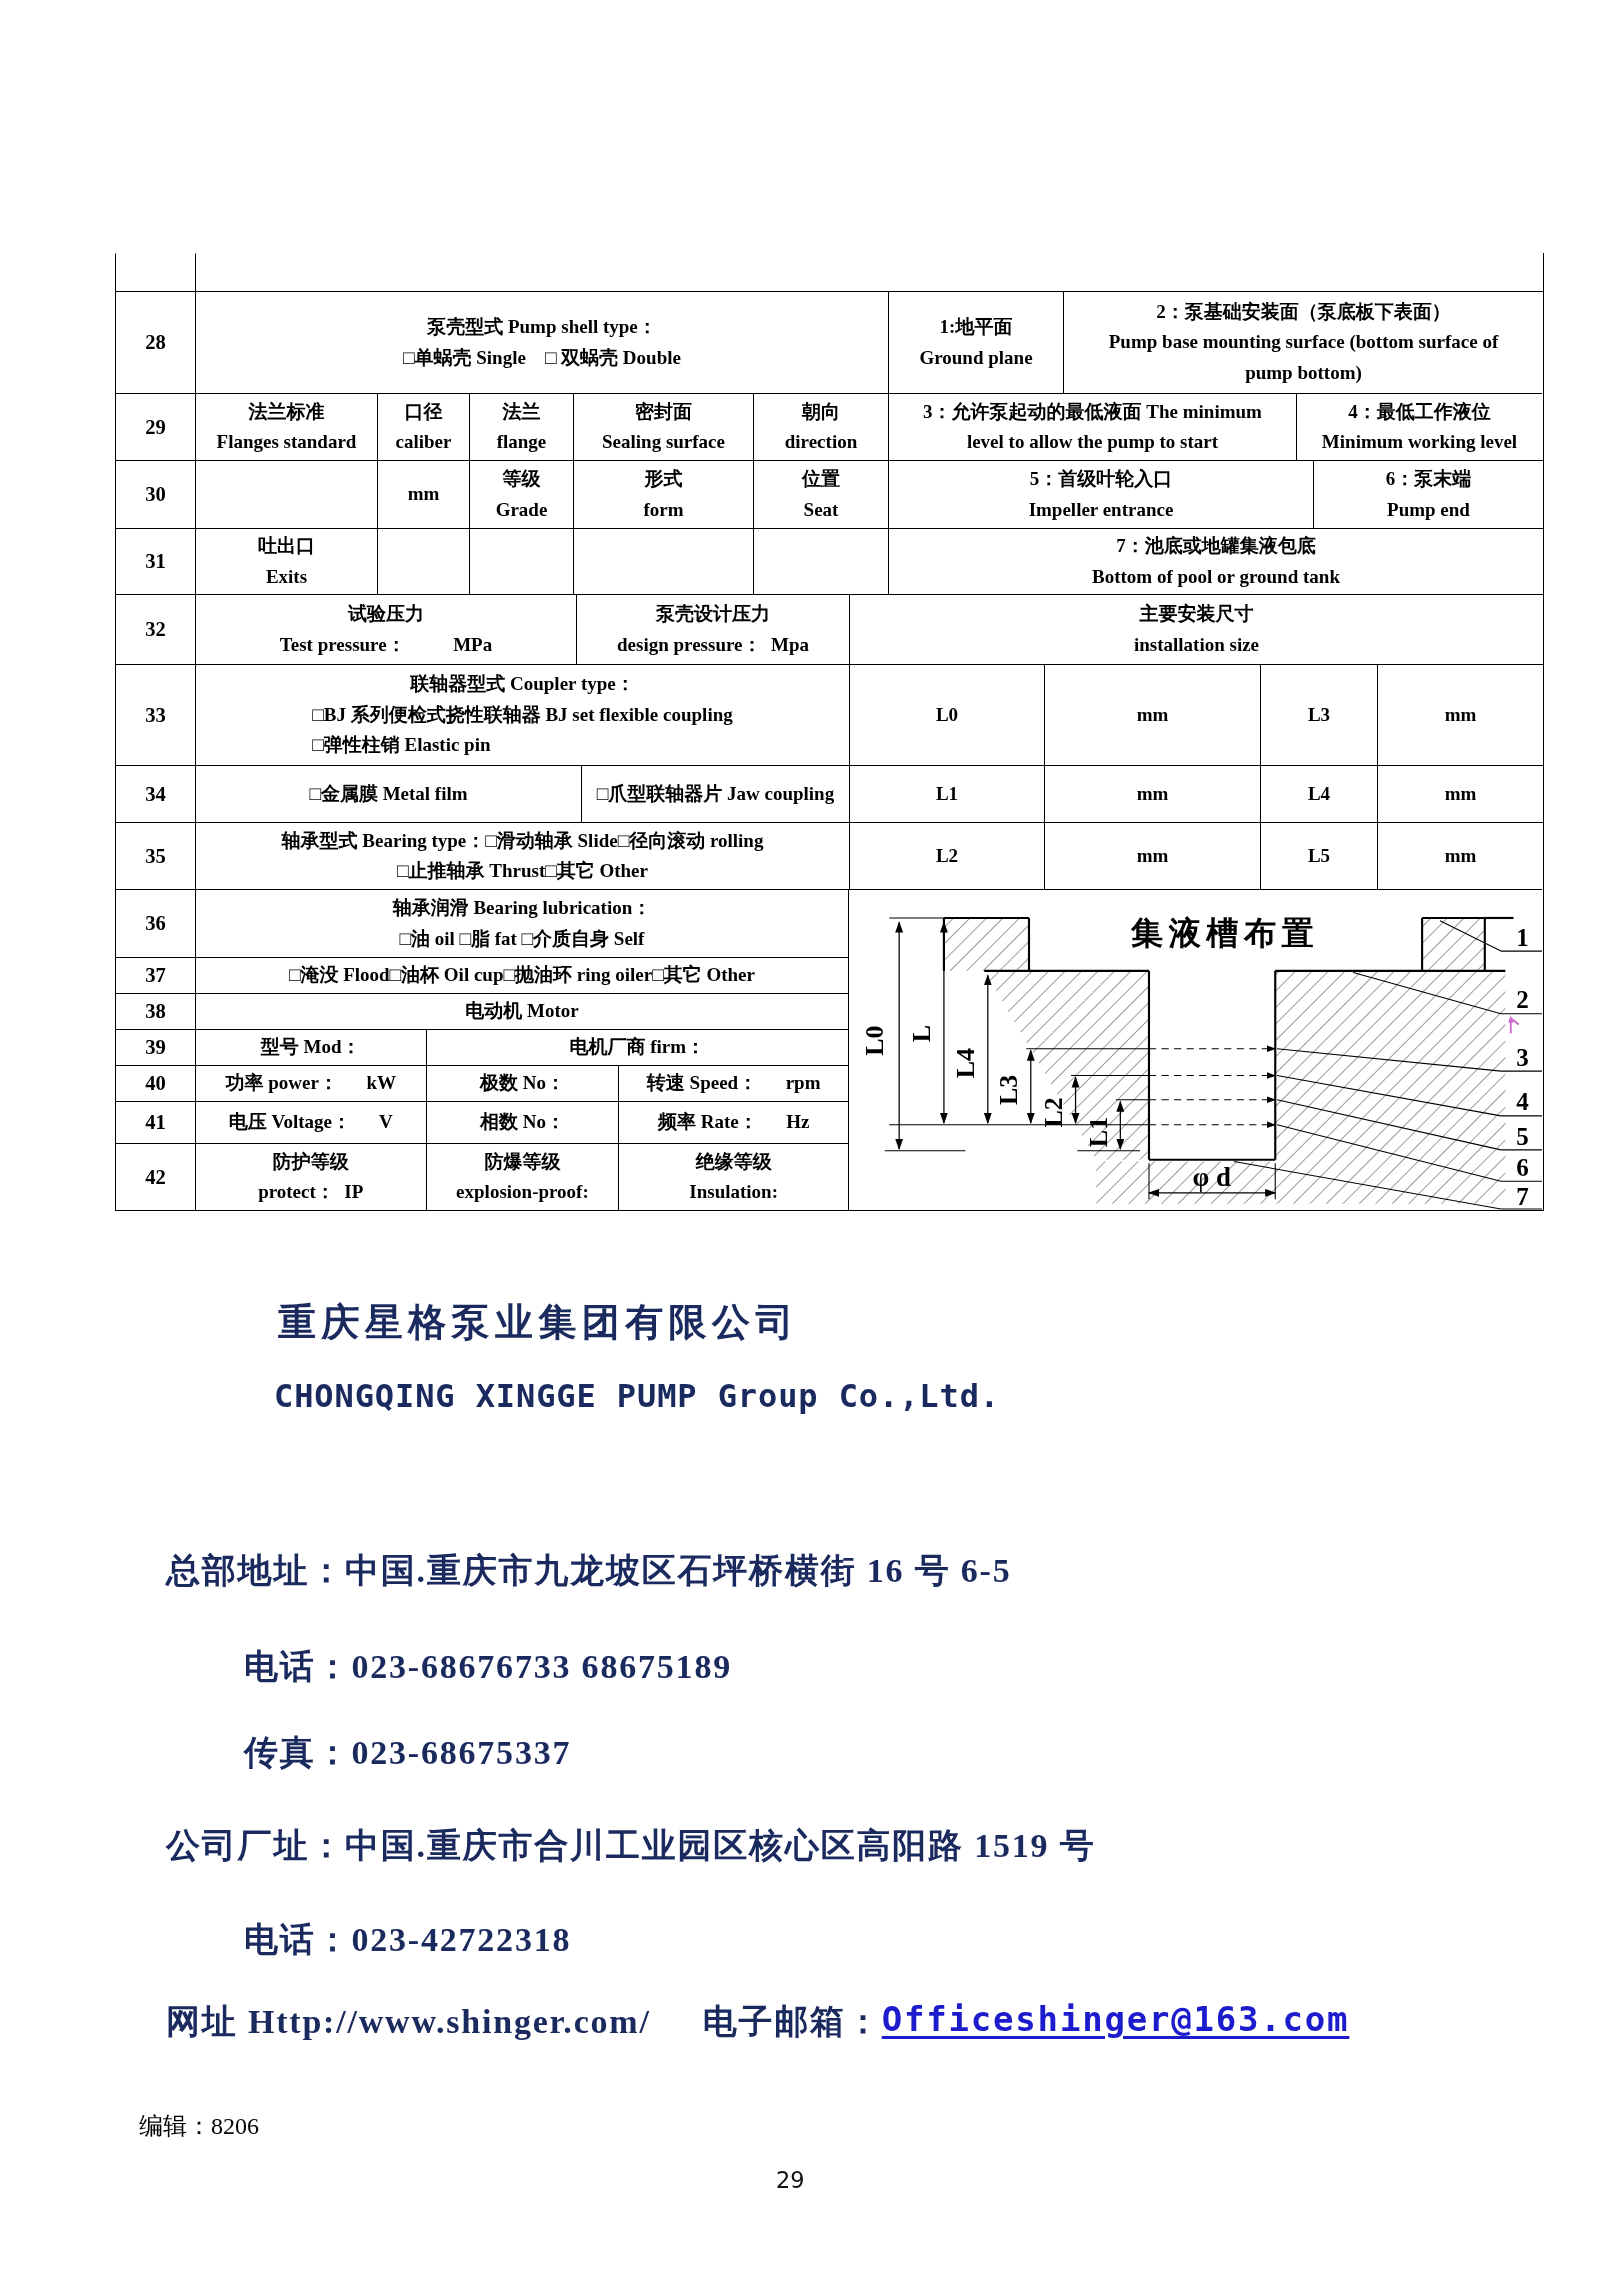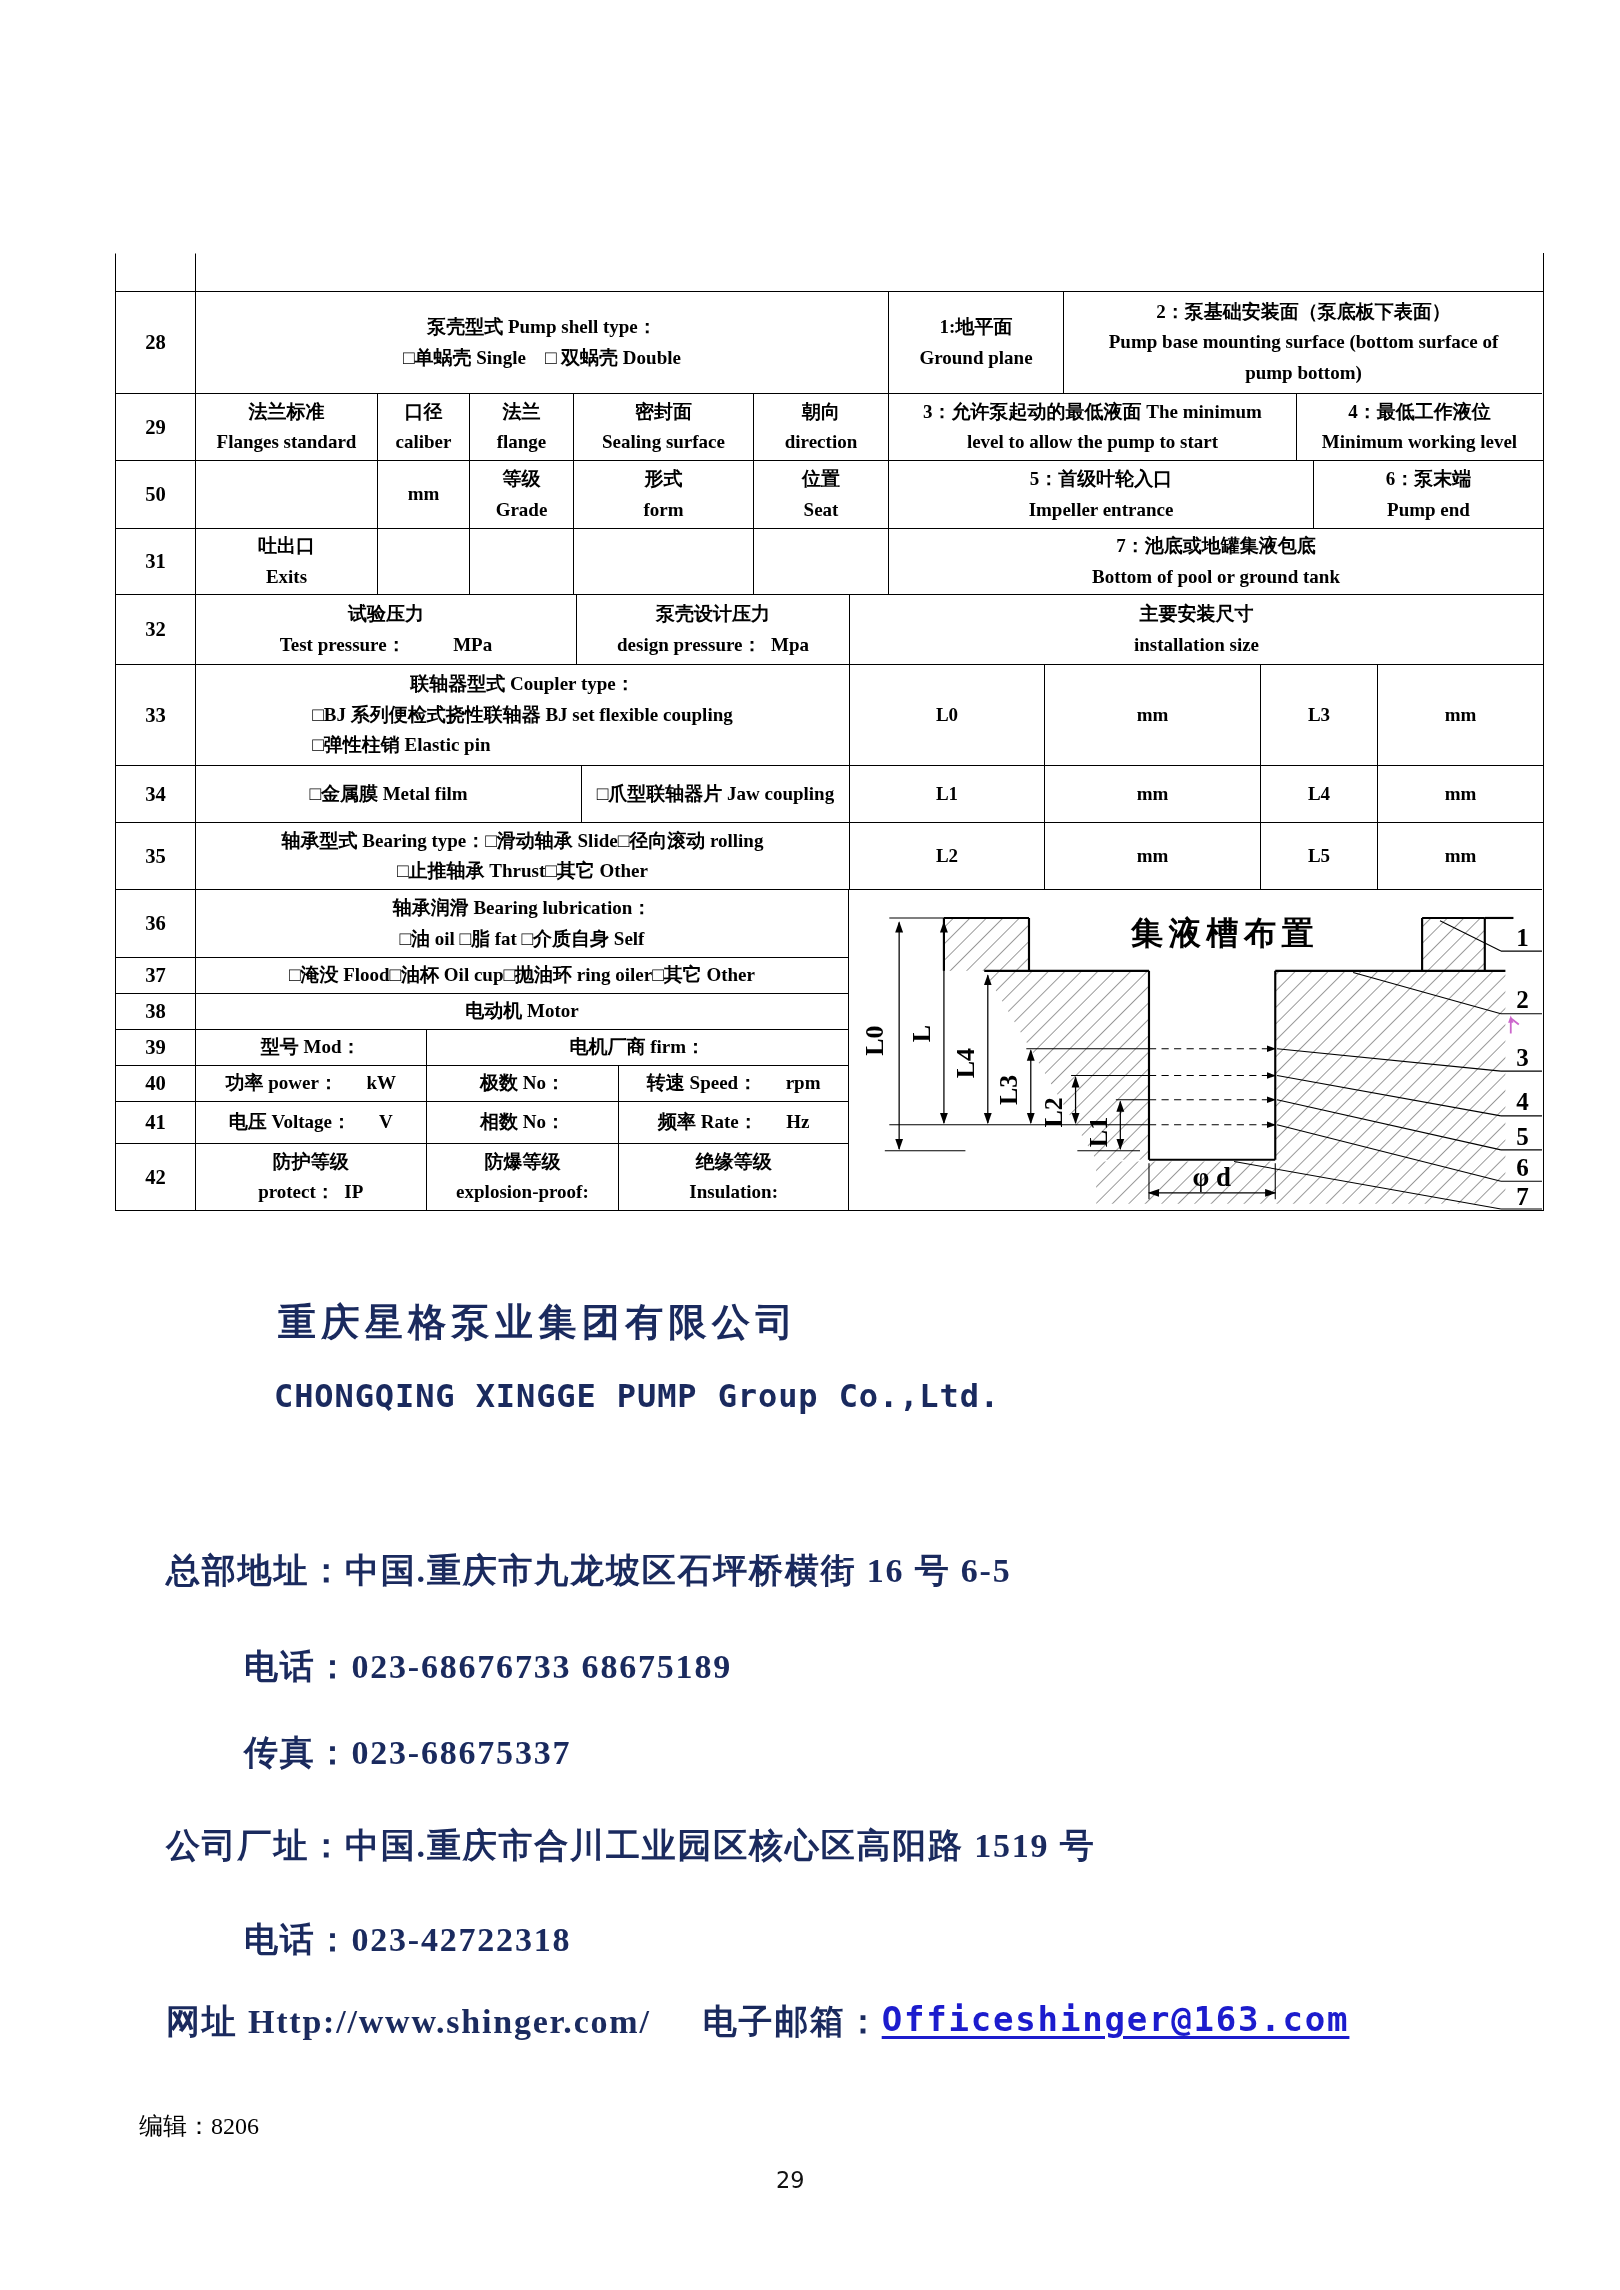--- a/index.html
+++ b/index.html
@@ -87,21 +87,21 @@
 Sealing surface</div>
       <div class="cell h75 w151">朝向
 direction</div>
       <div class="cell h75 w456">3：允许泵起动的最低液面 The minimum
 level to allow the pump to start</div>
       <div class="cell h75 w275">4：最低工作液位
 Minimum working level</div>
     </div>
 
     <div class="band">
-      <div class="cell num h76 w89">50</div>
+      <div class="cell num h76 w89">30</div>
       <div class="cell h76 w203"></div>
       <div class="cell h76 w103">mm</div>
       <div class="cell h76 w116">等级
 Grade</div>
       <div class="cell h76 w201">形式
 form</div>
       <div class="cell h76 w151">位置
 Seat</div>
       <div class="cell h76 w474">5：首级叶轮入口
 Impeller entrance</div>

